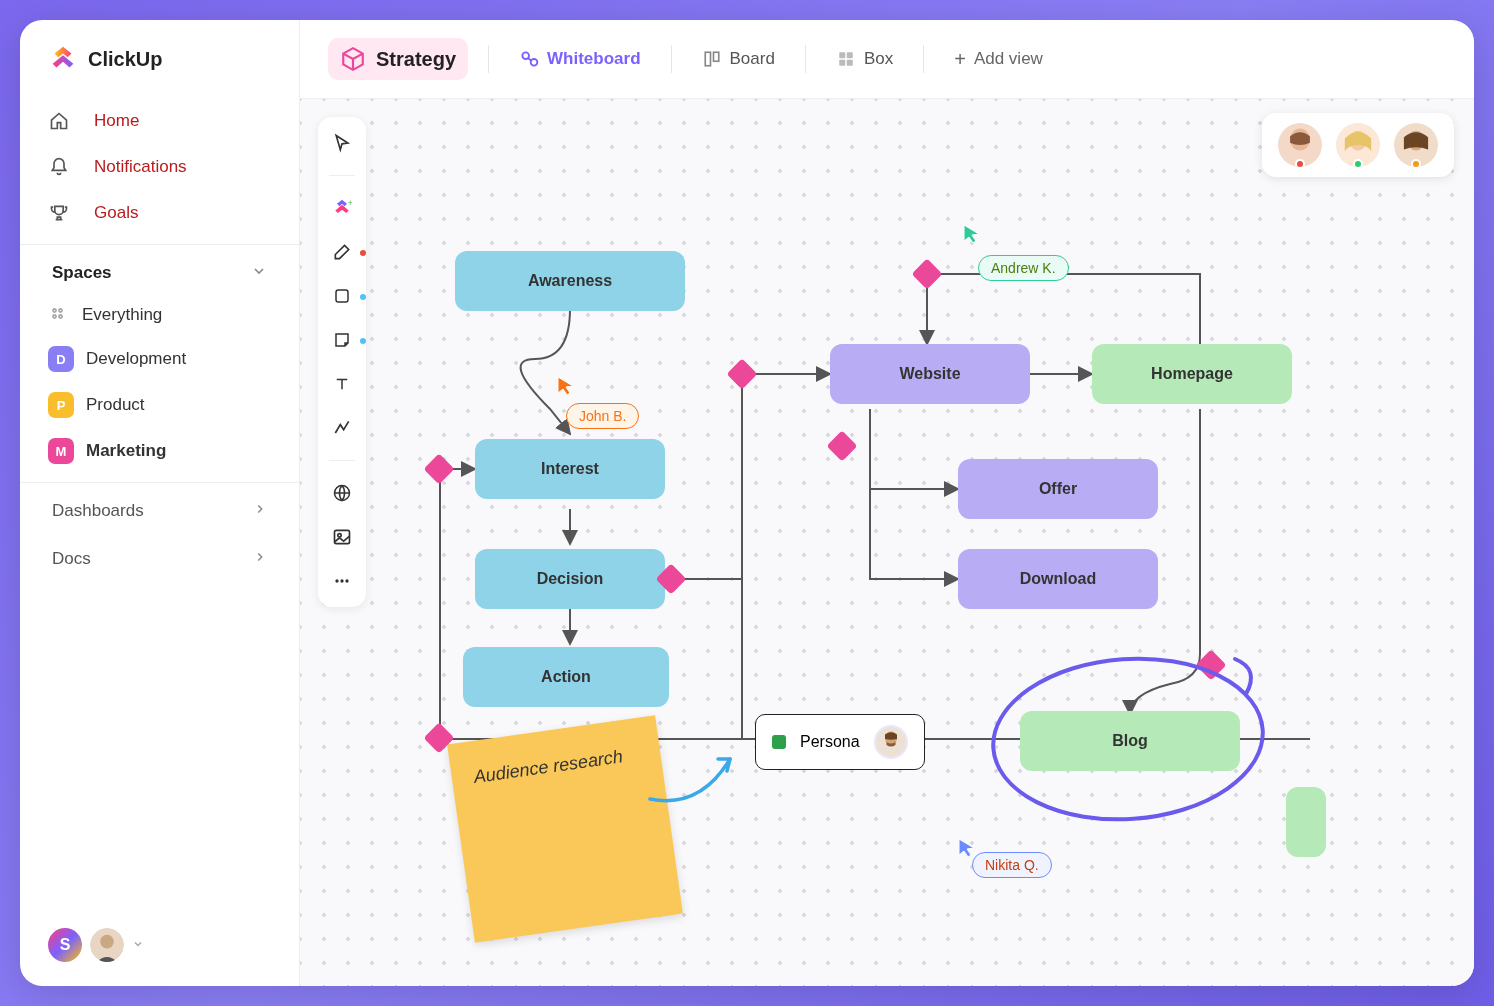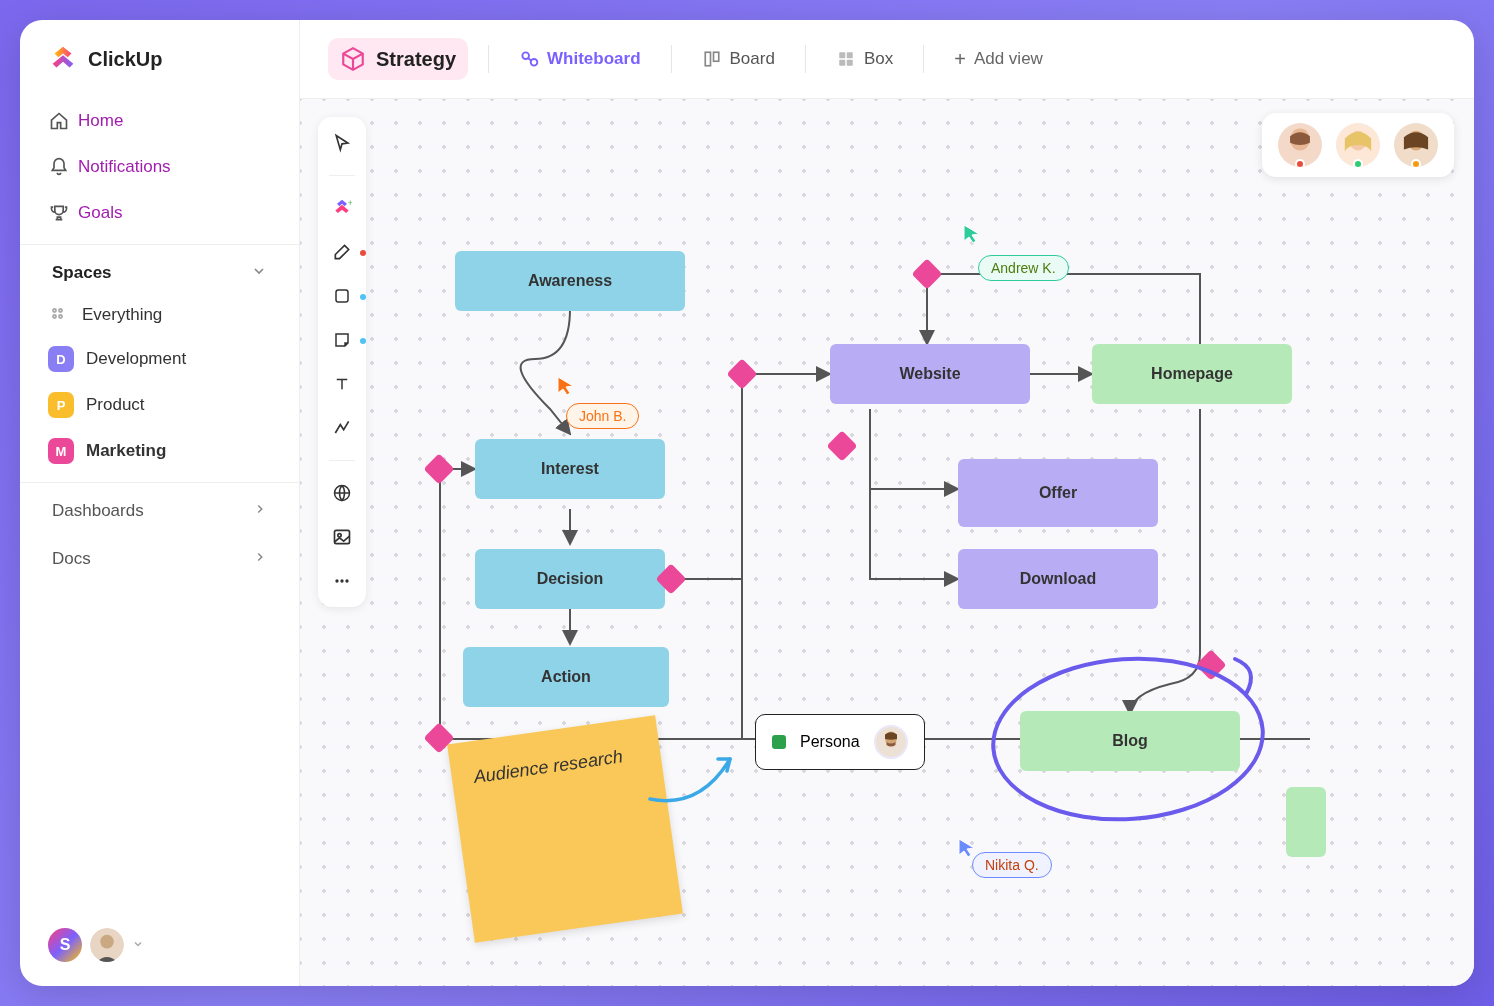--- a/index.html
+++ b/index.html
@@ -23,22 +23,22 @@
   width: 280px;
   border-right: 1px solid #eee;
   padding: 24px 0;
   display: flex;
   flex-direction: column;
 }
 .logo { display: flex; align-items: center; gap: 10px; padding: 0 28px 24px; }
 .logo-mark { width: 30px; height: 30px; }
 .logo-text { font-size: 20px; font-weight: 800; color: #222; }
 .nav-item {
-  display: flex; align-items: center; gap: 8px;
-  padding: 12px 28px; font-size: 17px; color: #a21caf; cursor: pointer;
+  display: flex; align-items: center; gap: 24px;
+  padding: 12px 28px; font-size: 17px; color: #b91c1c; cursor: pointer;
 }
 .nav-icon { width: 22px; height: 22px; display:flex; align-items:center; justify-content:center; color:#555;}
 .section-header {
   display: flex; align-items: flex-start; justify-content: space-between;
   padding: 18px 32px 10px; font-weight: 700; font-size: 17px; color:#222;
   border-top: 1px solid #eee; margin-top: 8px;
 }
 .section-header:first-of-type { border-top:none; }
 .chev { color:#888; }
 .space-item {
@@ -82,21 +82,21 @@
 .tool { width:24px; height:24px; display:flex; align-items:center; justify-content:center; color:#333; cursor:pointer; position:relative;}
 .tool .dot { position:absolute; right:-12px; top:10px; width:6px; height:6px; border-radius:50%; }
 .tool-sep { width:26px; height:1px; background:#eee; }
 .collab {
   position:absolute; right:20px; top:14px;
   background:#fff; border-radius:14px; box-shadow:0 2px 10px rgba(0,0,0,.1);
   display:flex; gap:14px; padding:10px 16px;
 }
 .collab-av { width:44px; height:44px; border-radius:50%; position:relative; background:#eee; overflow:hidden;}
 .collab-av .status { position:absolute; bottom:-2px; left:50%; transform:translateX(-50%); width:10px; height:10px; border-radius:50%; border:2px solid #fff;}
-.node { position:absolute; border-radius:6px; display:flex; align-items:center; justify-content:center; font-weight:600; font-size:16px; color:#333; z-index:3;}
+.node { position:absolute; border-radius:12px; display:flex; align-items:center; justify-content:center; font-weight:600; font-size:16px; color:#333; z-index:3;}
 .node.blue { background:#8FD3E8; }
 .node.purple { background:#B8ADF4; }
 .node.green { background:#B5EAB8; }
 .card-node {
   position:absolute; background:#fff; border:1.5px solid #222; border-radius:10px;
   display:flex; align-items:center; gap:14px; padding:10px 16px; font-size:16px; z-index:3;margin-left:40px;
 }
 .card-node .sq { width:14px; height:14px; background:#2CA04A; border-radius:3px;}
 .card-node .av { width:34px; height:34px; border-radius:50%; background:#eee; border:2px solid #eae6fb;}
 .sticky {
@@ -406,21 +406,21 @@
       <div class="node blue" style="left:175px; top:450px; width:190px; height:60px">
           <span>Decision</span>
         </div>
       <div class="node blue" style="left:163px; top:548px; width:206px; height:60px">
           <span>Action</span>
         </div>
 
       <div class="node purple" style="left:530px; top:245px; width:200px; height:60px">
           <span>Website</span>
         </div>
-      <div class="node purple" style="left:658px; top:360px; width:200px; height:68px">
+      <div class="node purple" style="left:658px; top:360px; width:200px; height:60px">
           <span>Offer</span>
         </div>
       <div class="node purple" style="left:658px; top:450px; width:200px; height:60px">
           <span>Download</span>
         </div>
 
       <div class="node green" style="left:792px; top:245px; width:200px; height:60px">
           <span>Homepage</span>
         </div>
       <div class="node green" style="left:720px; top:612px; width:220px; height:60px">

